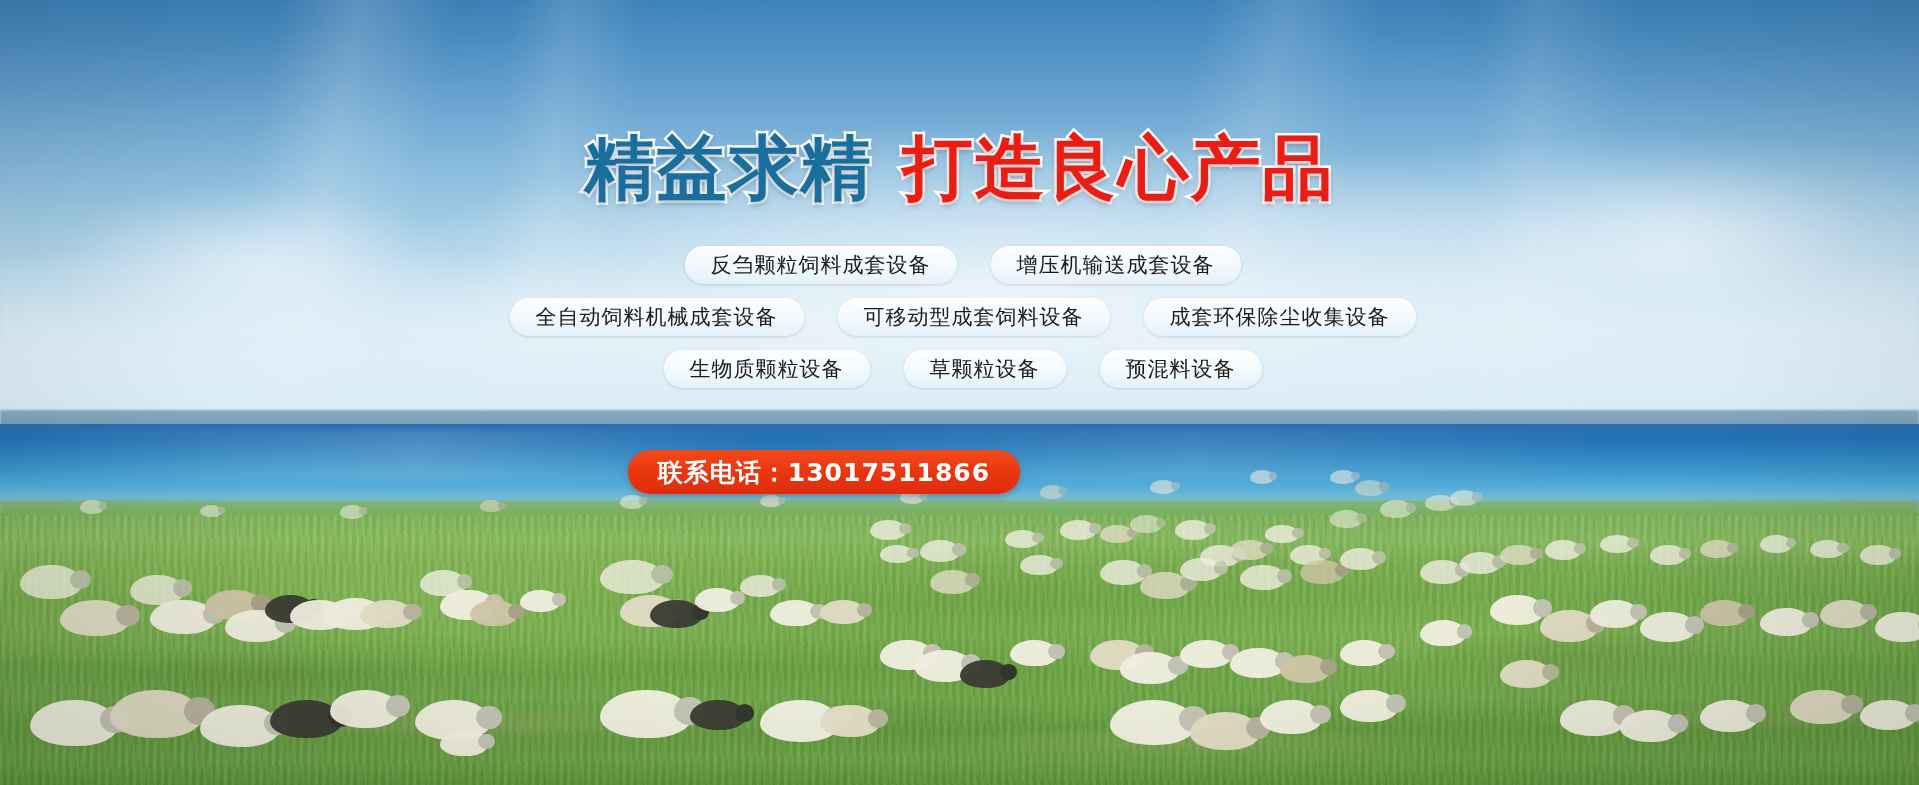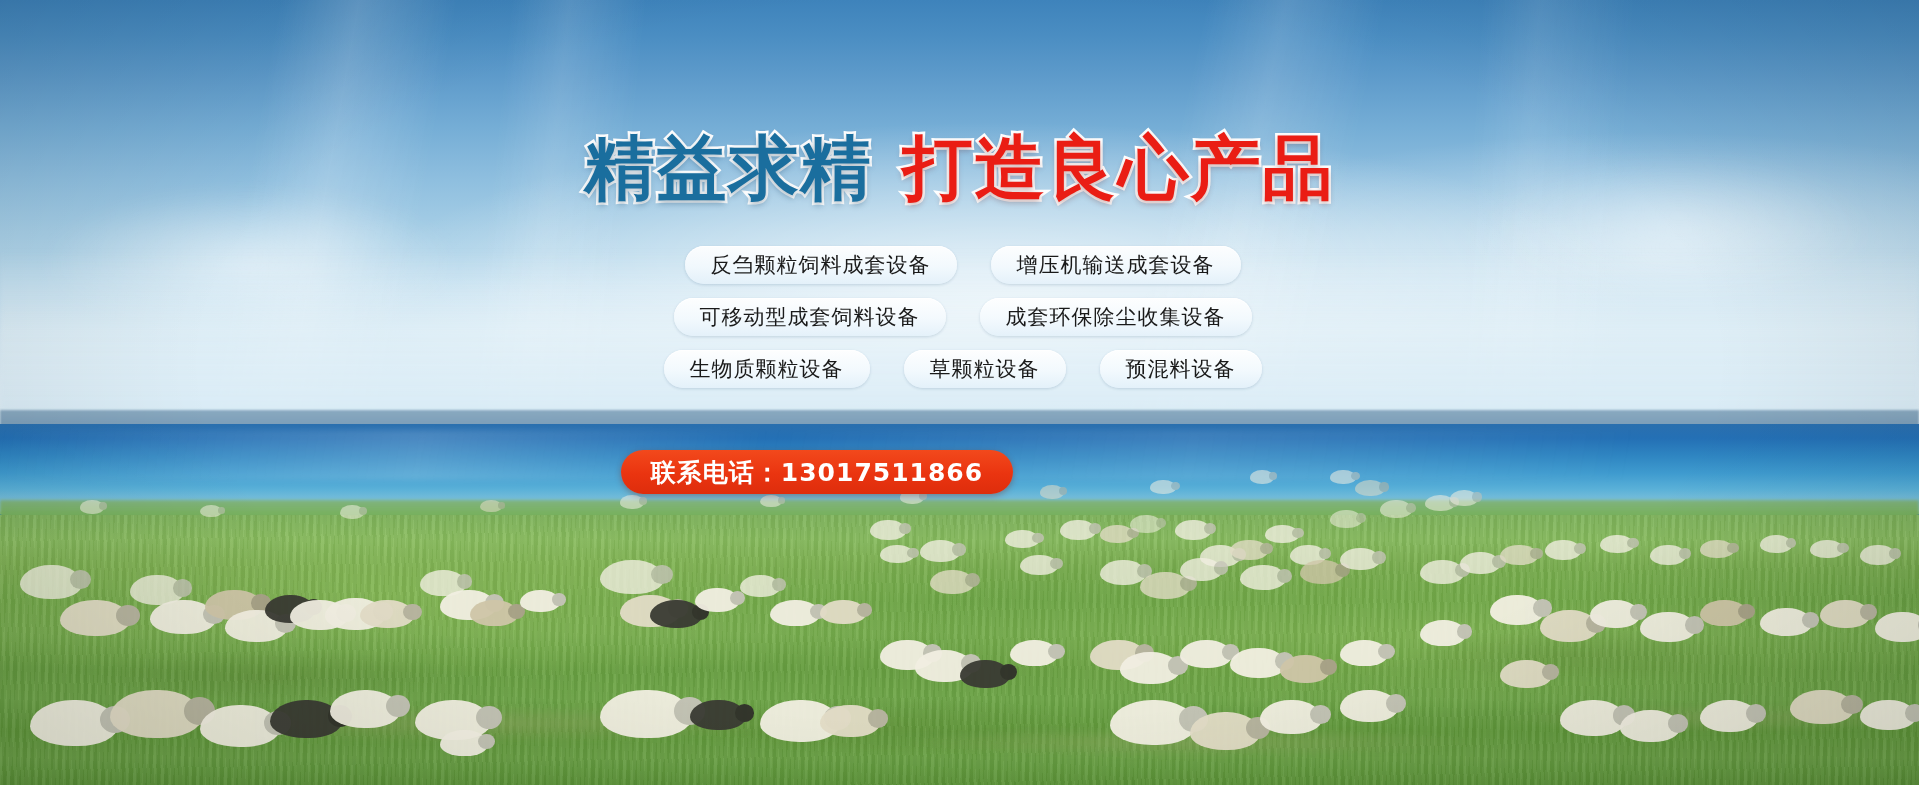--- a/index.html
+++ b/index.html
@@ -189,21 +189,21 @@
     background:linear-gradient(180deg, rgba(255,255,255,.94) 0%, rgba(244,250,254,.90) 55%, rgba(228,241,250,.88) 100%);
     color:#1a1a1a;
     font-size:21px;
     letter-spacing:1px;
     white-space:nowrap;
     box-shadow:0 1px 3px rgba(30,70,110,.18), inset 0 1px 0 rgba(255,255,255,.9);
     font-family:"DejaVu Sans","Liberation Sans",sans-serif;
   }
 
   .phone-wrap{
-    position:absolute;left:8px;top:450px;width:1618px;text-align:center;
+    position:absolute;left:0;top:450px;width:1618px;text-align:center;padding-left:15px;
   }
   .phone-btn{
     display:inline-flex;align-items:center;justify-content:center;
     height:44px;padding:0 30px;
     border-radius:22px;
     background:linear-gradient(180deg,#f2491c 0%,#ea3410 55%,#de2d0c 100%);
     color:#ffffff;
     font-size:25px;font-weight:bold;letter-spacing:1px;
     white-space:nowrap;
     box-shadow:0 2px 6px rgba(120,25,5,.35);
@@ -347,20 +347,21 @@
     </div>
 
     <div class="pill-rows">
 
       <div class="pill-row">
         <div class="pill">反刍颗粒饲料成套设备</div>
         <div class="pill">增压机输送成套设备</div>
       </div>
 
       <div class="pill-row">
+        <div class="pill">全自动饲料机械成套设备</div>
         <div class="pill">可移动型成套饲料设备</div>
         <div class="pill">成套环保除尘收集设备</div>
       </div>
 
       <div class="pill-row">
         <div class="pill">生物质颗粒设备</div>
         <div class="pill">草颗粒设备</div>
         <div class="pill">预混料设备</div>
       </div>
 

